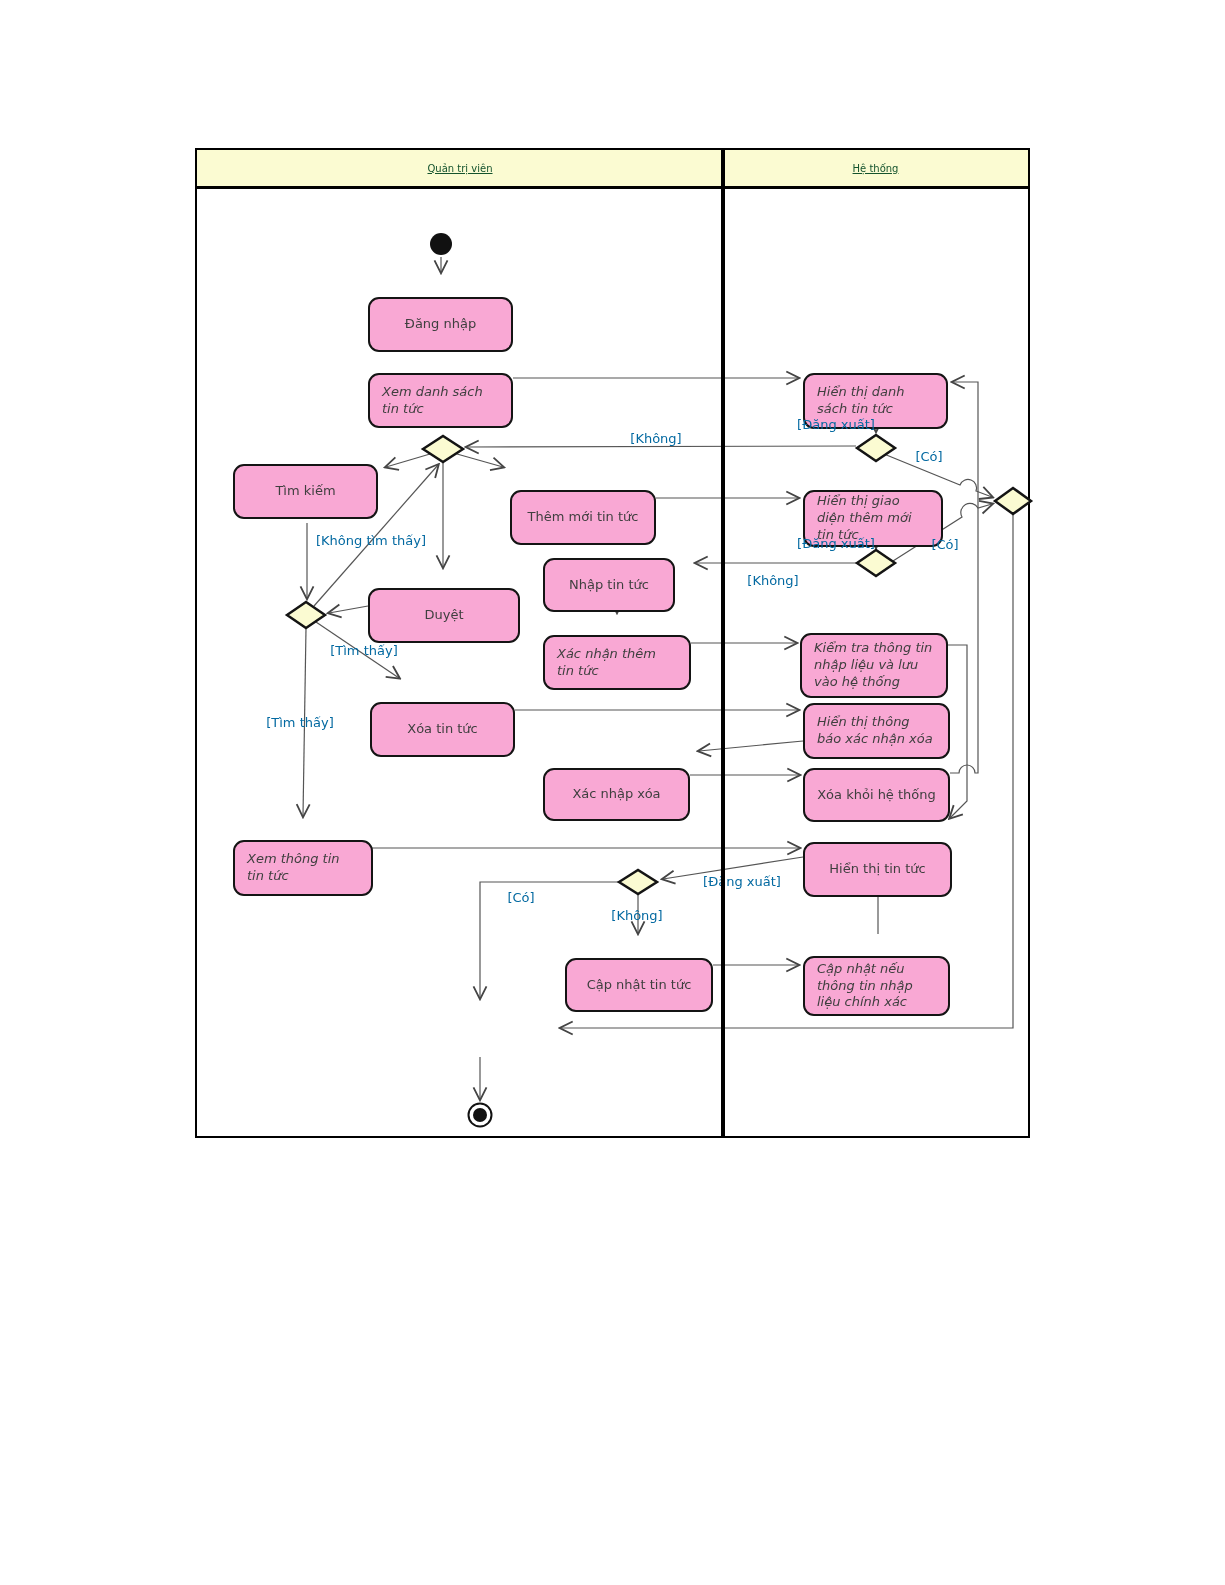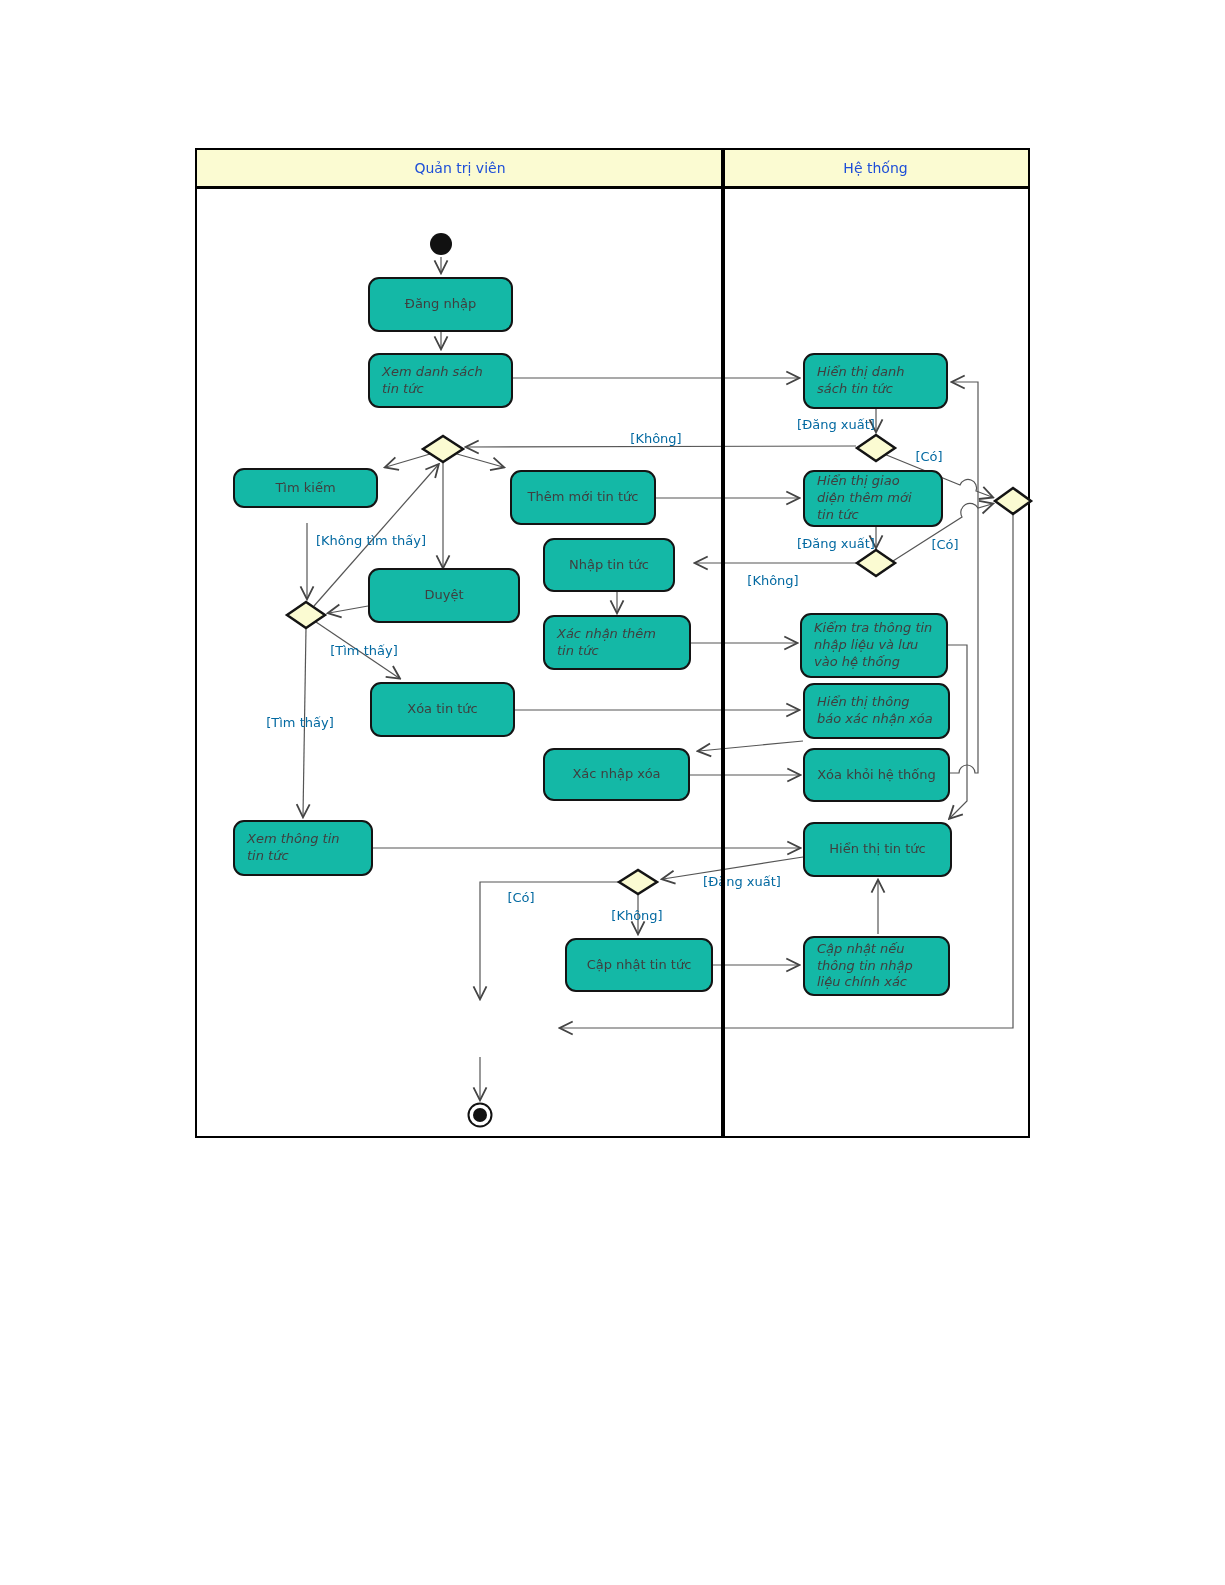--- a/index.html
+++ b/index.html
@@ -4,27 +4,27 @@
 <style>
   html,body{margin:0;padding:0;background:#ffffff;}
   .canvas{position:relative;width:1225px;height:1585px;background:#ffffff;overflow:hidden;
           font-family:"DejaVu Sans","Liberation Sans",sans-serif;color:#3f3f3f;}
   .frame{position:absolute;left:195px;top:148px;width:835px;height:990px;
          border:2px solid #000;box-sizing:border-box;z-index:1;background:#fff;}
   .lane-header{position:absolute;left:195px;top:148px;width:835px;height:41px;display:flex;
                box-sizing:border-box;border:2px solid #000;border-bottom:3px solid #000;
                background:#fbfbd2;z-index:2;}
   .lane-header .cell{display:flex;align-items:center;justify-content:center;
-                     font-size:14px;color:#1d4ed8;}
+                     font-size:10px;color:#14532d;text-decoration:underline;}
   .cell.left{width:526px;} .cell.right{flex:1;}
   .lane-divider{position:absolute;left:721px;top:148px;width:4px;height:990px;background:#000;z-index:6;}
   svg.edges{position:absolute;left:0;top:0;z-index:3;}
-  .node{position:absolute;background:#14b8a6;border:2.5px solid #141414;border-radius:11px;
+  .node{position:absolute;background:#f9a8d4;border:2.5px solid #141414;border-radius:11px;
         box-sizing:border-box;display:flex;align-items:center;justify-content:center;
-        text-align:center;font-size:13px;line-height:1.3;padding:14px 12px;z-index:4;color:#3f3f3f;}
+        text-align:center;font-size:13px;line-height:1.3;padding:14px 12px;z-index:4;color:#3f3f3f;margin-top:20px;}
   .node.ml{justify-content:flex-start;text-align:left;font-style:italic;}
   .guard{position:absolute;transform:translate(-50%,-50%);font-size:13px;color:#0369a1;
          white-space:nowrap;z-index:5;}
 </style>
 </head>
 <body>
 
 <div class="canvas">
 
   <div class="frame"></div>
@@ -87,21 +87,21 @@
     <circle cx="480" cy="1115" r="11.5" fill="#fff" stroke="#111" stroke-width="2"></circle>
     <circle cx="480" cy="1115" r="7" fill="#111"></circle>
   </svg>
 
   <div class="node" style="left:368px;top:277px;width:145px;height:55px">
       <span>Đăng nhập</span>
     </div>
   <div class="node ml" style="left:368px;top:353px;width:145px;height:55px">
       <span>Xem danh sách tin tức</span>
     </div>
-  <div class="node" style="left:233px;top:468px;width:145px;height:40px">
+  <div class="node" style="left:233px;top:444px;width:145px;height:55px">
       <span>Tìm kiếm</span>
     </div>
   <div class="node" style="left:510px;top:470px;width:146px;height:55px">
       <span>Thêm mới tin tức</span>
     </div>
   <div class="node" style="left:543px;top:538px;width:132px;height:54px">
       <span>Nhập tin tức</span>
     </div>
   <div class="node" style="left:368px;top:568px;width:152px;height:55px">
       <span>Duyệt</span>

